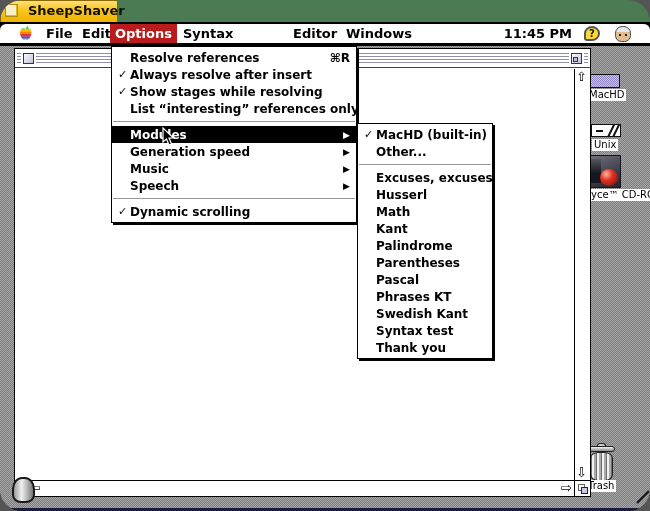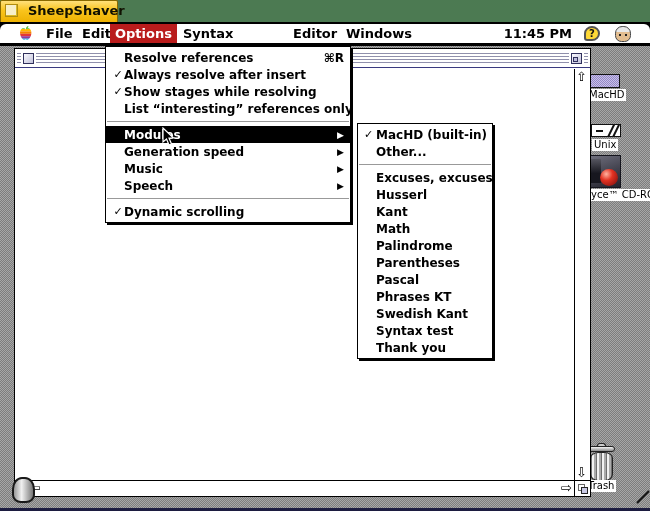--- a/index.html
+++ b/index.html
@@ -1,18 +1,19 @@
 <!DOCTYPE html>
 <html><head>
 <meta charset="utf-8">
 <style>
   html,body{margin:0;padding:0;background:#555;}
   *{box-sizing:border-box;}
   .stage{position:relative;width:650px;height:511px;overflow:hidden;
          font-family:"DejaVu Sans","Liberation Sans",sans-serif;
+         border-radius:22px;
          -webkit-font-smoothing:none;}
   
   .wm-strip{position:absolute;left:0;top:0;width:650px;height:22px;background:#4c7a52;}
   .wm-tab{position:absolute;left:0;top:0;width:118px;height:22px;
           background:linear-gradient(180deg,#ffe07a 0%,#f9c41c 45%,#eeb202 100%);
           border:1px solid #8a6a00;border-bottom:none;border-radius:2px 2px 0 0;}
   .wm-tab-btn{position:absolute;left:4px;top:3px;width:13px;height:13px;background:#f7efc9;
           border:1px solid #b08c10;box-shadow:inset -1px -1px 0 #d8b92a;}
   .wm-title{position:absolute;left:27px;top:2px;font-size:13px;font-weight:bold;color:#101000;}
   
@@ -100,21 +101,21 @@
   .a-up{left:1px;top:1px;}
   .a-down{left:1px;bottom:1px;}
   .a-left{left:15px;top:0px;}
   .a-right{right:2px;top:0px;}
   .corner-glyph{position:absolute;left:12px;top:431px;width:23px;height:26px;z-index:3;
       border:2px solid #1a1a1a;border-radius:10px 10px 9px 9px / 12px 12px 8px 8px;
       background:linear-gradient(90deg,#9a9a9a 0%,#f0f0f0 40%,#787878 100%);}
   
   .menu{position:absolute;background:#fff;border:1px solid #000;box-shadow:2px 2px 0 #000;
         padding:2px 0;z-index:4;}
-  .options-menu{left:105px;top:0;width:246px;text-align:center;}
+  .options-menu{left:111px;top:0;width:246px;}
   .modules-menu{left:357px;top:77px;width:136px;z-index:5;}
   .mi{height:17px;display:flex;align-items:center;padding:0 6px 0 6px;
       font-size:12px;font-weight:bold;color:#000;white-space:nowrap;}
   .mi .mark{width:12px;flex:none;font-size:11px;}
   .mi .mlabel{flex:none;}
   .mi .shortcut{margin-left:auto;flex:none;}
   .mi .arrow{margin-left:auto;flex:none;font-size:9px;}
   .mi-hl{background:#000;color:#fff;}
   .menu-sep{height:9px;display:flex;align-items:center;padding:0 1px;}
   .menu-sep::before{content:"";flex:1;border-top:1px solid #999;}
@@ -271,25 +272,25 @@
         <div class="mi">
           <span class="mark"></span>
           <span class="mlabel">Excuses, excuses</span>
         </div>
         <div class="mi">
           <span class="mark"></span>
           <span class="mlabel">Husserl</span>
         </div>
         <div class="mi">
           <span class="mark"></span>
+          <span class="mlabel">Math</span>
+        </div>
+        <div class="mi">
+          <span class="mark"></span>
           <span class="mlabel">Kant</span>
-        </div>
-        <div class="mi">
-          <span class="mark"></span>
-          <span class="mlabel">Math</span>
         </div>
         <div class="mi">
           <span class="mark"></span>
           <span class="mlabel">Palindrome</span>
         </div>
         <div class="mi">
           <span class="mark"></span>
           <span class="mlabel">Parentheses</span>
         </div>
         <div class="mi">

